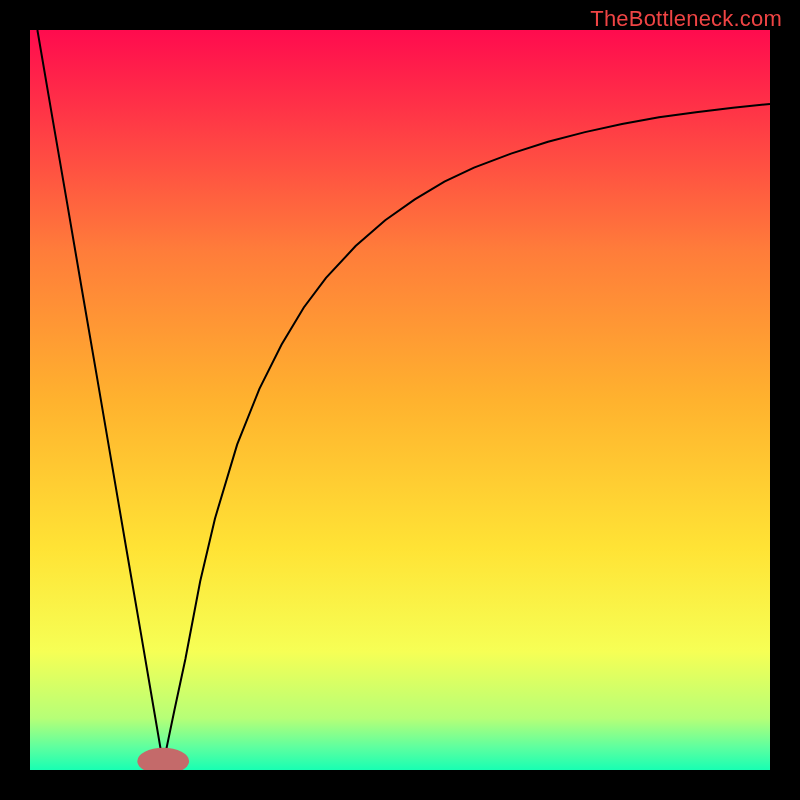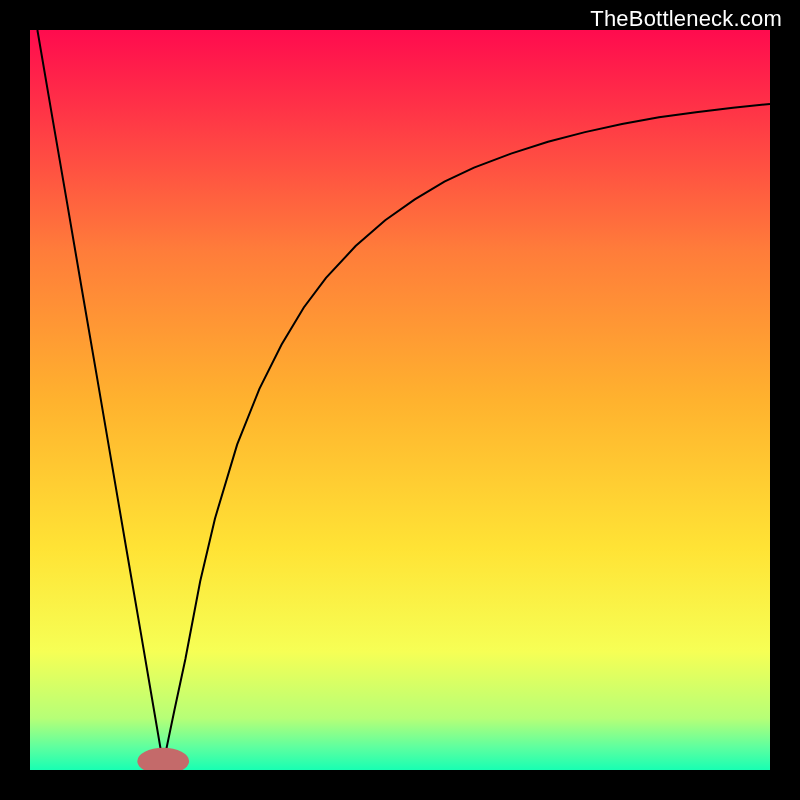--- a/index.html
+++ b/index.html
@@ -20,21 +20,21 @@
     position: absolute;
     left: 30px;
     top: 30px;
     width: 740px;
     height: 740px;
   }
   .watermark {
     position: absolute;
     top: 6px;
     right: 18px;
-    color: #ffffff;
+    color: #ef4444;
     font-size: 22px;
     font-weight: 500;
     letter-spacing: 0.2px;
   }
 </style>
 </head>
 <body>
 
 <div class="frame">
   <svg class="plot" viewBox="0 0 740 740" preserveAspectRatio="none">

